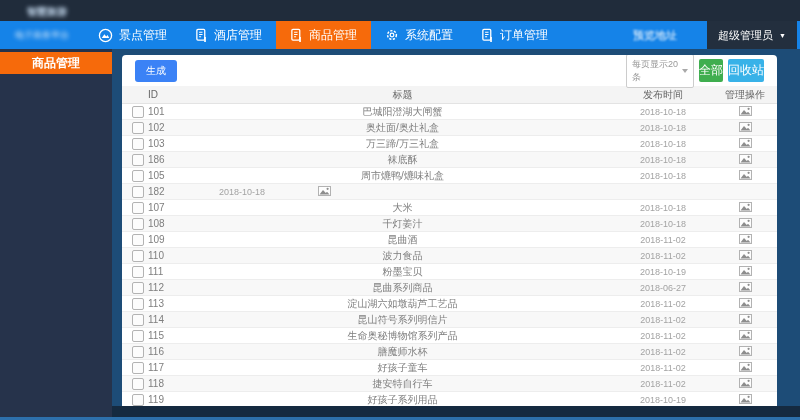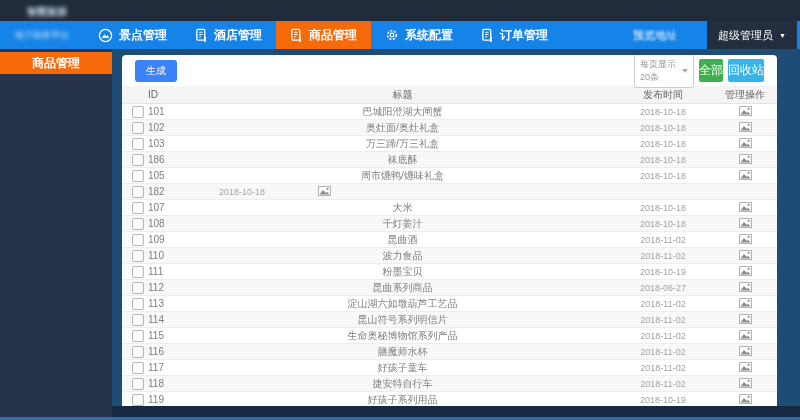--- a/index.html
+++ b/index.html
@@ -7,36 +7,36 @@
     width:800px;height:420px;position:relative;overflow:hidden;
     font-family:"Liberation Sans","DejaVu Sans",sans-serif;
     background:#1d4c77;
   }
   
   .topband{position:absolute;left:0;top:0;width:800px;height:21px;background:#202c3b}
   .brand1{position:absolute;left:27px;top:5px;color:#c8ddf2;font-size:10px;font-weight:bold;filter:blur(2px)}
   .navbar{position:absolute;left:0;top:21px;width:800px;height:28px;background:#1583e8;display:flex;align-items:stretch}
   .brand2{position:absolute;left:15px;top:8px;color:#dcedfb;font-size:9px;filter:blur(2px)}
   .nav-tabs{display:flex;margin-left:84px}
-  .nav-tab{display:flex;align-items:center;gap:6px;padding:0 14px;color:#fff;font-size:12px;font-weight:bold;cursor:pointer;white-space:nowrap}
+  .nav-tab{display:flex;align-items:center;gap:6px;padding:0 14px;color:#fff;font-size:12px;font-weight:normal;cursor:pointer;white-space:nowrap}
   .nav-tab.active{background:#f66a0b}
   .nav-right{margin-left:auto;display:flex;align-items:center;height:28px}
   .preview{color:#fff;font-size:11px;margin-right:30px;filter:blur(1px)}
   .user-box{background:#232f3e;height:28px;display:flex;align-items:center;gap:6px;padding:0 11px;color:#fff;font-size:11px;cursor:pointer;margin-right:3px}
   .caret-down{font-size:7px;color:#fff}
   
   .sidebar{position:absolute;left:0;top:49px;width:112px;height:368px;background:#26334b}
   .side-item{margin-top:3px;height:22px;display:flex;align-items:center;justify-content:center;color:#fff;font-size:12px;font-weight:bold;cursor:pointer}
   .side-item.active{background:#f66a0b}
   
   .panel{position:absolute;left:122px;top:55px;width:655px;height:355px;background:#fff;border-radius:4px;overflow:hidden}
   .toolbar{height:31px;display:flex;align-items:center;padding:0 13px;justify-content:space-between}
   .btn-generate{background:#3b82f6;color:#fff;font-size:10px;border:none;border-radius:3px;padding:4px 11px;cursor:pointer}
   .right-group{display:flex;align-items:center;gap:5px}
-  .select{width:60px;height:18px;border:1px solid #ccc;border-radius:2px;background:#fff;color:#999;font-size:9px;display:flex;align-items:center;justify-content:space-between;padding:16px 5px;cursor:pointer;box-sizing:border-box}
+  .select{width:68px;height:18px;border:1px solid #ccc;border-radius:2px;background:#fff;color:#999;font-size:9px;display:flex;align-items:center;justify-content:space-between;padding:16px 5px;cursor:pointer;box-sizing:border-box}
   .sel-caret{width:0;height:0;border-left:3px solid transparent;border-right:3px solid transparent;border-top:4px solid #a9a9a9}
   .btn-small{border:none;border-radius:2px;color:#fff;font-size:12px;padding:3px 0;cursor:pointer}
   .btn-all{background:#3fae4f}
   .btn-recycle{background:#38b2e8}
   
   .thead{height:17px;background:#f4f4f4;display:flex;align-items:center;font-size:10px;color:#666;border-bottom:1px solid #e3e3e3}
   .trow{height:15px;display:flex;align-items:center;font-size:10px;color:#7e7e7e;border-bottom:1px solid #ededed;background:#fff}
   .trow.alt{background:#f8f8f8}
   .c1{width:16px;padding-left:10px;display:flex;align-items:center}
   .c2{width:44px}

